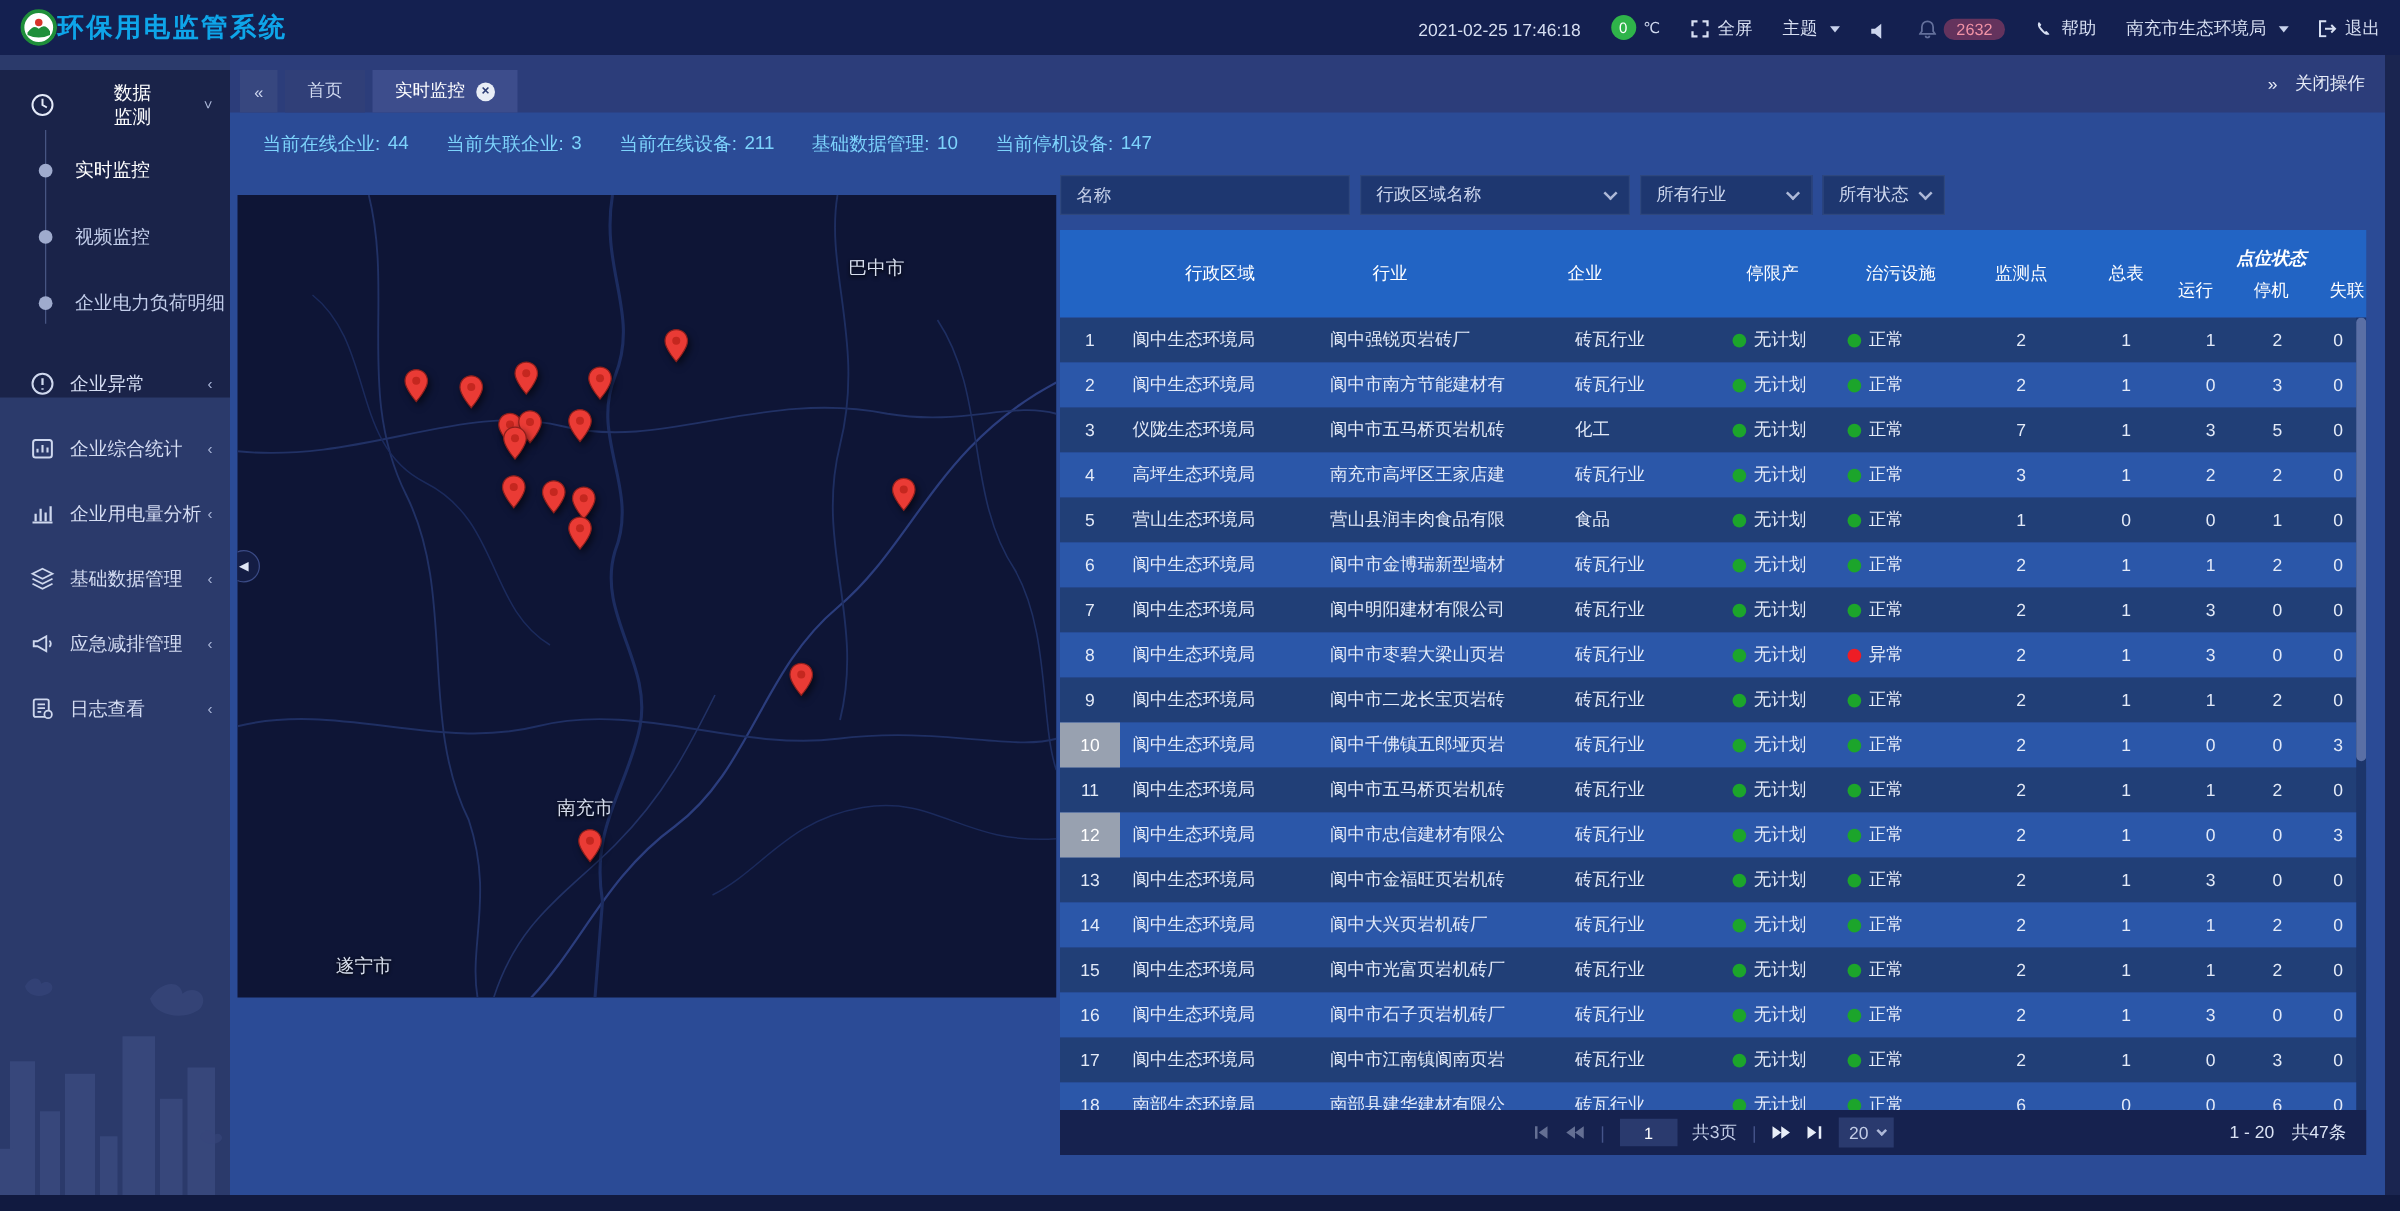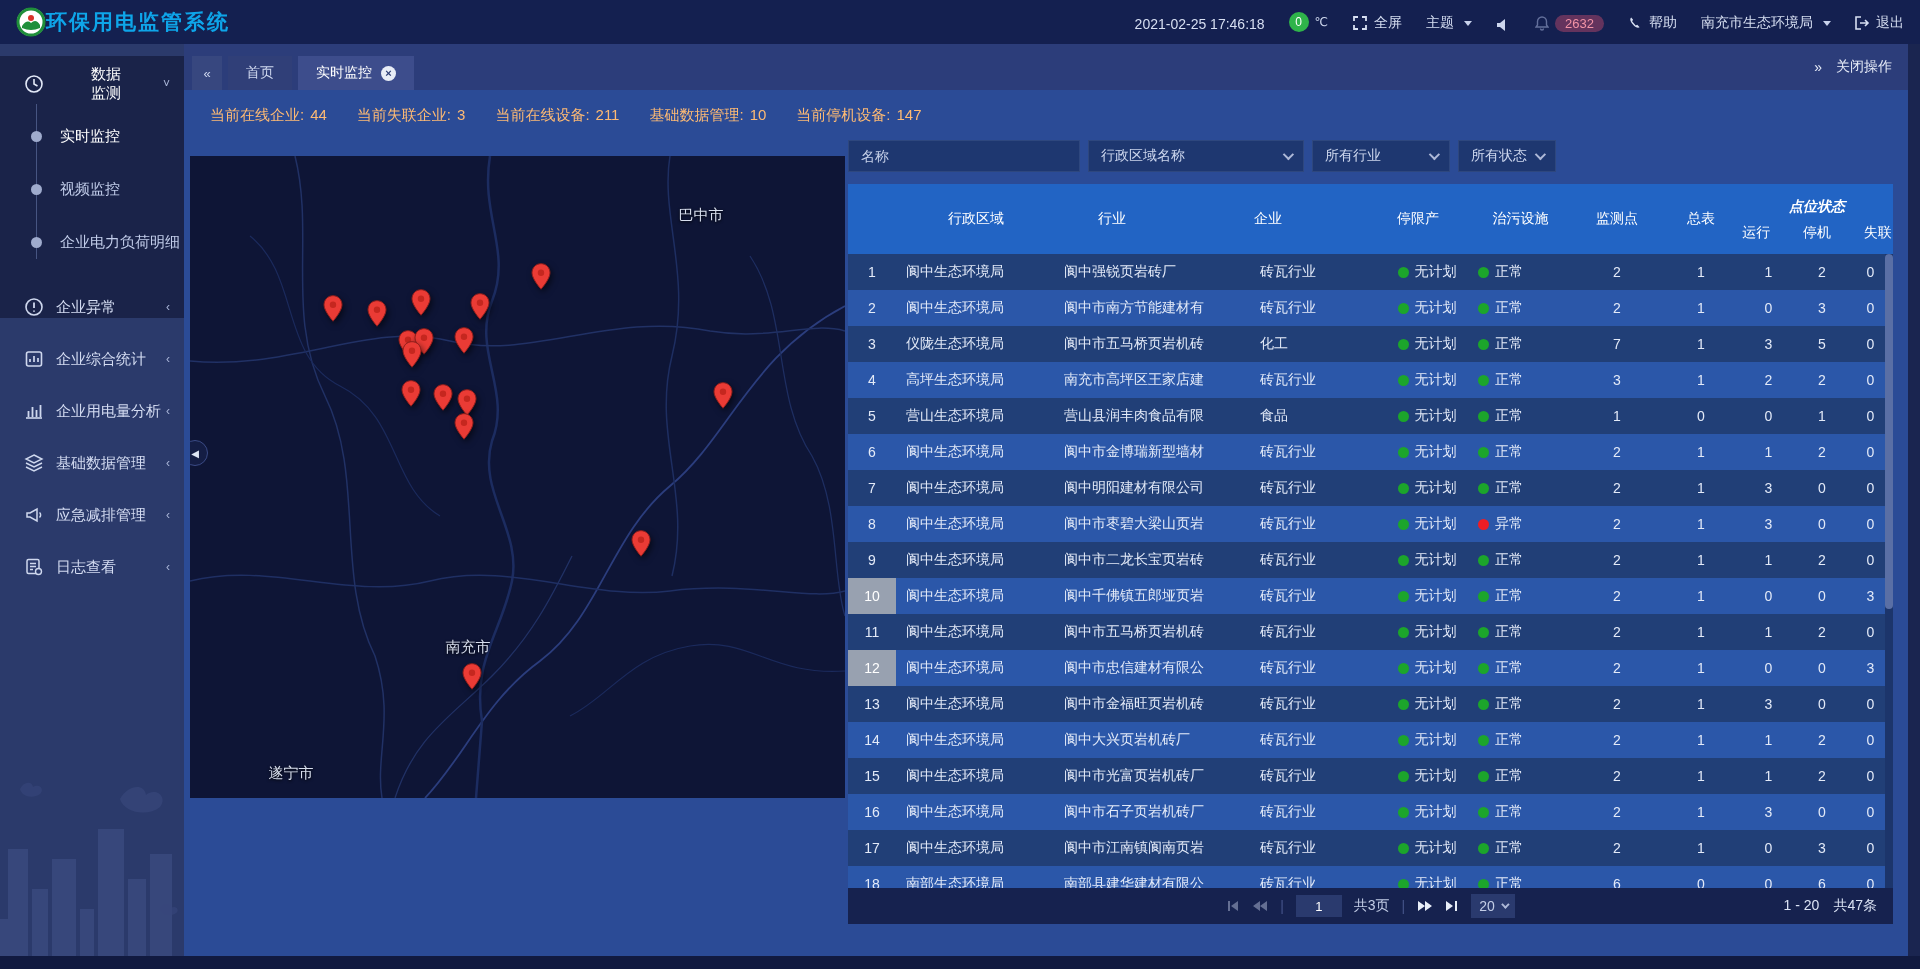--- a/index.html
+++ b/index.html
@@ -48,21 +48,21 @@
     align-items:center; padding:0 18px; margin-left:6px; cursor:pointer; }
   .tab.active { background:#3d4d8c; color:#fff; }
   .tab-close { width:15px; height:15px; border-radius:50%; background:#e8edf6; color:#2b3c74;
     font-size:11px; line-height:15px; text-align:center; margin-left:9px; font-weight:bold; }
   .tb-right { margin-left:auto; display:flex; align-items:center; gap:14px; padding-right:16px;
     height:46px; color:#e7ecf8; font-size:14px; }
 
   
   .main { position:absolute; left:184px; top:90px; width:1724px; height:866px; background:#2b4b96; }
   .statsbar { position:absolute; left:0; top:0; width:100%; height:50px; display:flex;
-    align-items:center; gap:30px; padding-left:26px; color:#fdba74; font-size:15px; }
+    align-items:center; gap:30px; padding-left:26px; color:#7dd3fc; font-size:15px; }
   .stat { display:flex; gap:6px; }
 
   
   .map { position:absolute; left:6px; top:66px; width:655px; height:642px; background:#0e1536; overflow:hidden; }
   .map svg.roads { position:absolute; left:0; top:0; }
   .city-label { position:absolute; transform:translate(-50%,-50%); color:#d8dfee; font-size:15px;
     text-shadow:0 1px 3px #000; white-space:nowrap; }
   .pin { position:absolute; width:22px; height:28px; transform:translate(-50%,-94%);
     filter:drop-shadow(2px 3px 3px rgba(0,0,0,.55)); cursor:pointer; }
   .cluster { position:absolute; width:16px; height:16px; border-radius:50%; background:#e93b36;
@@ -98,21 +98,21 @@
   .trow:nth-child(even) { background:#2b57a9; }
   .td { display:flex; align-items:center; overflow:hidden; white-space:nowrap; }
   .td.center { justify-content:center; }
   .td.hl { background:#98a1b0; color:#fff; justify-content:center; }
   .dot { width:11px; height:11px; border-radius:50%; margin-right:6px; flex:0 0 auto; }
   .dot.ok { background:#1ca52b; }
   .dot.err { background:#ee1d25; }
 
   
   .c0 { width:48px; }  .c1 { width:160px; padding-left:10px; } .c2 { width:200px; padding-left:8px; }
-  .c3 { width:112px; padding-left:4px; } .c4 { width:100px; padding-left:18px;justify-content:center; }
+  .c3 { width:112px; padding-left:4px; } .c4 { width:100px; padding-left:18px; }
   .c5 { width:105px; padding-left:10px; } .c6 { width:88px; justify-content:center; }
   .c7 { width:80px; justify-content:center; } .c8 { width:55px; justify-content:center; }
   .c9 { width:52px; justify-content:center; } .c10 { width:45px; justify-content:center; }
   .th.c1,.th.c2,.th.c3,.th.c4,.th.c5 { padding-left:0; justify-content:center; }
 
   .vscroll { position:absolute; right:0; top:0; width:8px; height:100%; background:#1c356b; }
   .vthumb { position:absolute; right:0; top:0; width:8px; height:56%; background:#5a6fa5; border-radius:4px; }
 
   
   .pager { height:36px; background:#16224f; display:flex; align-items:center;

